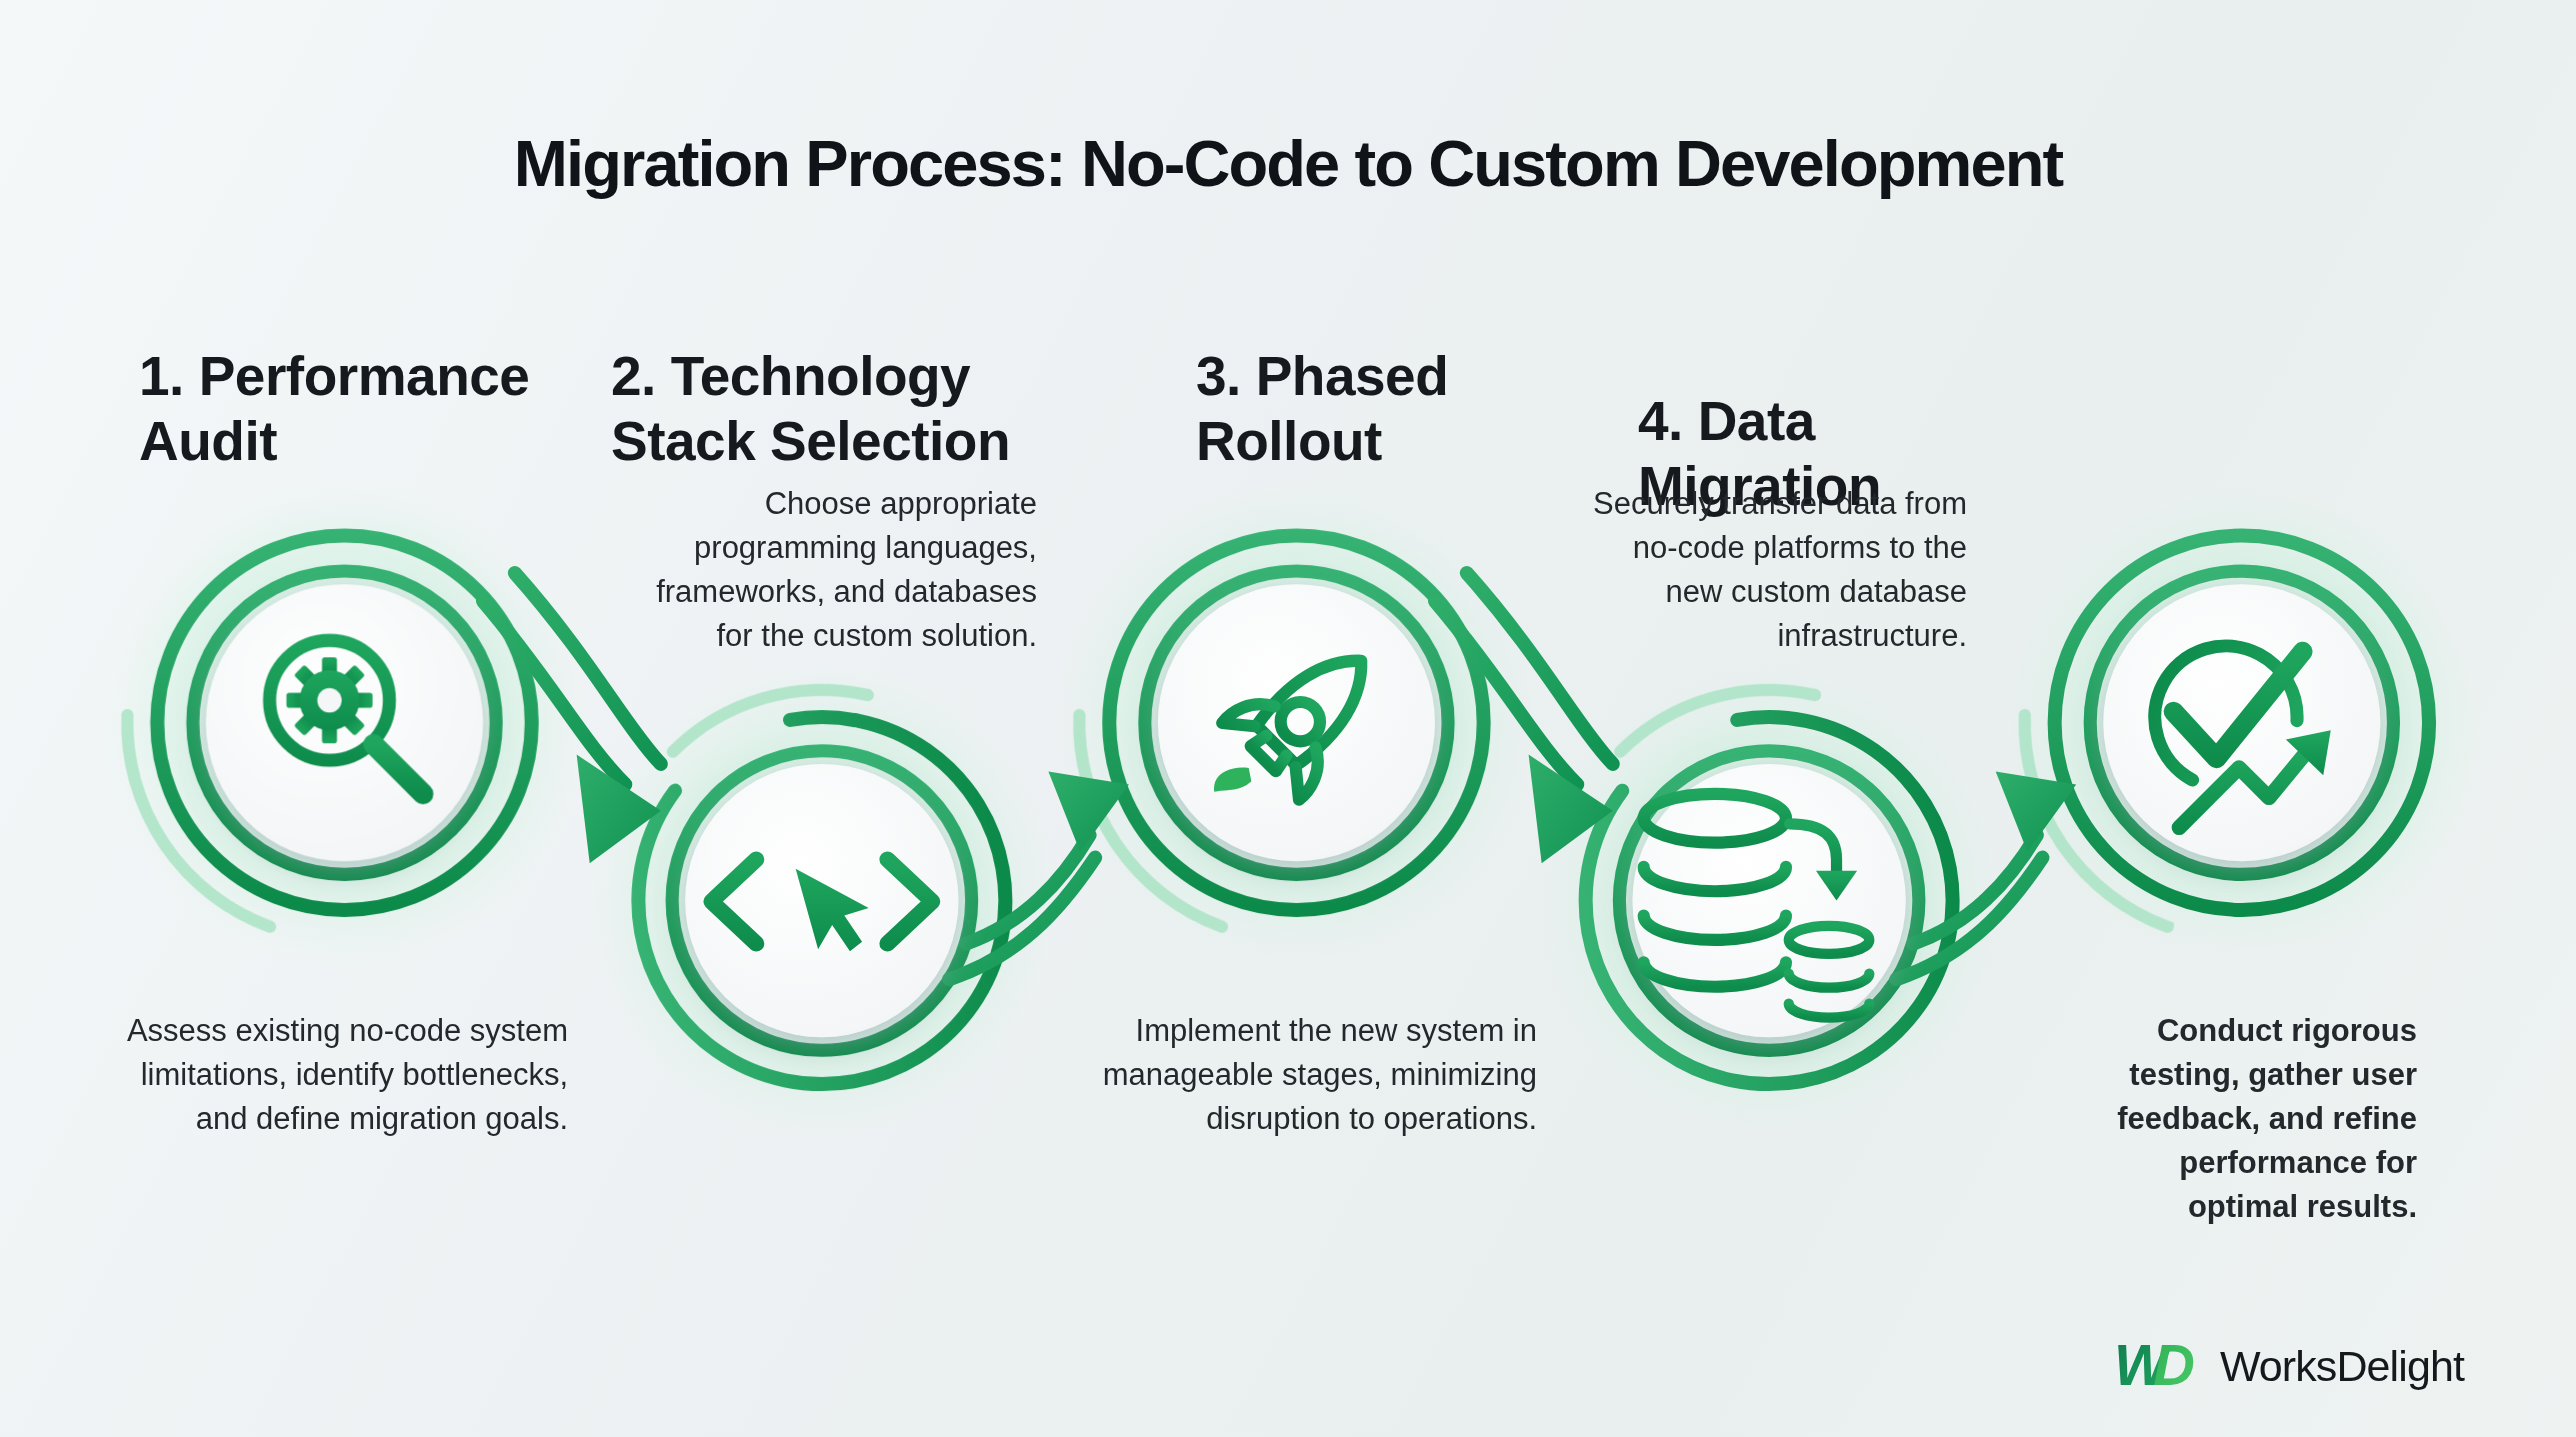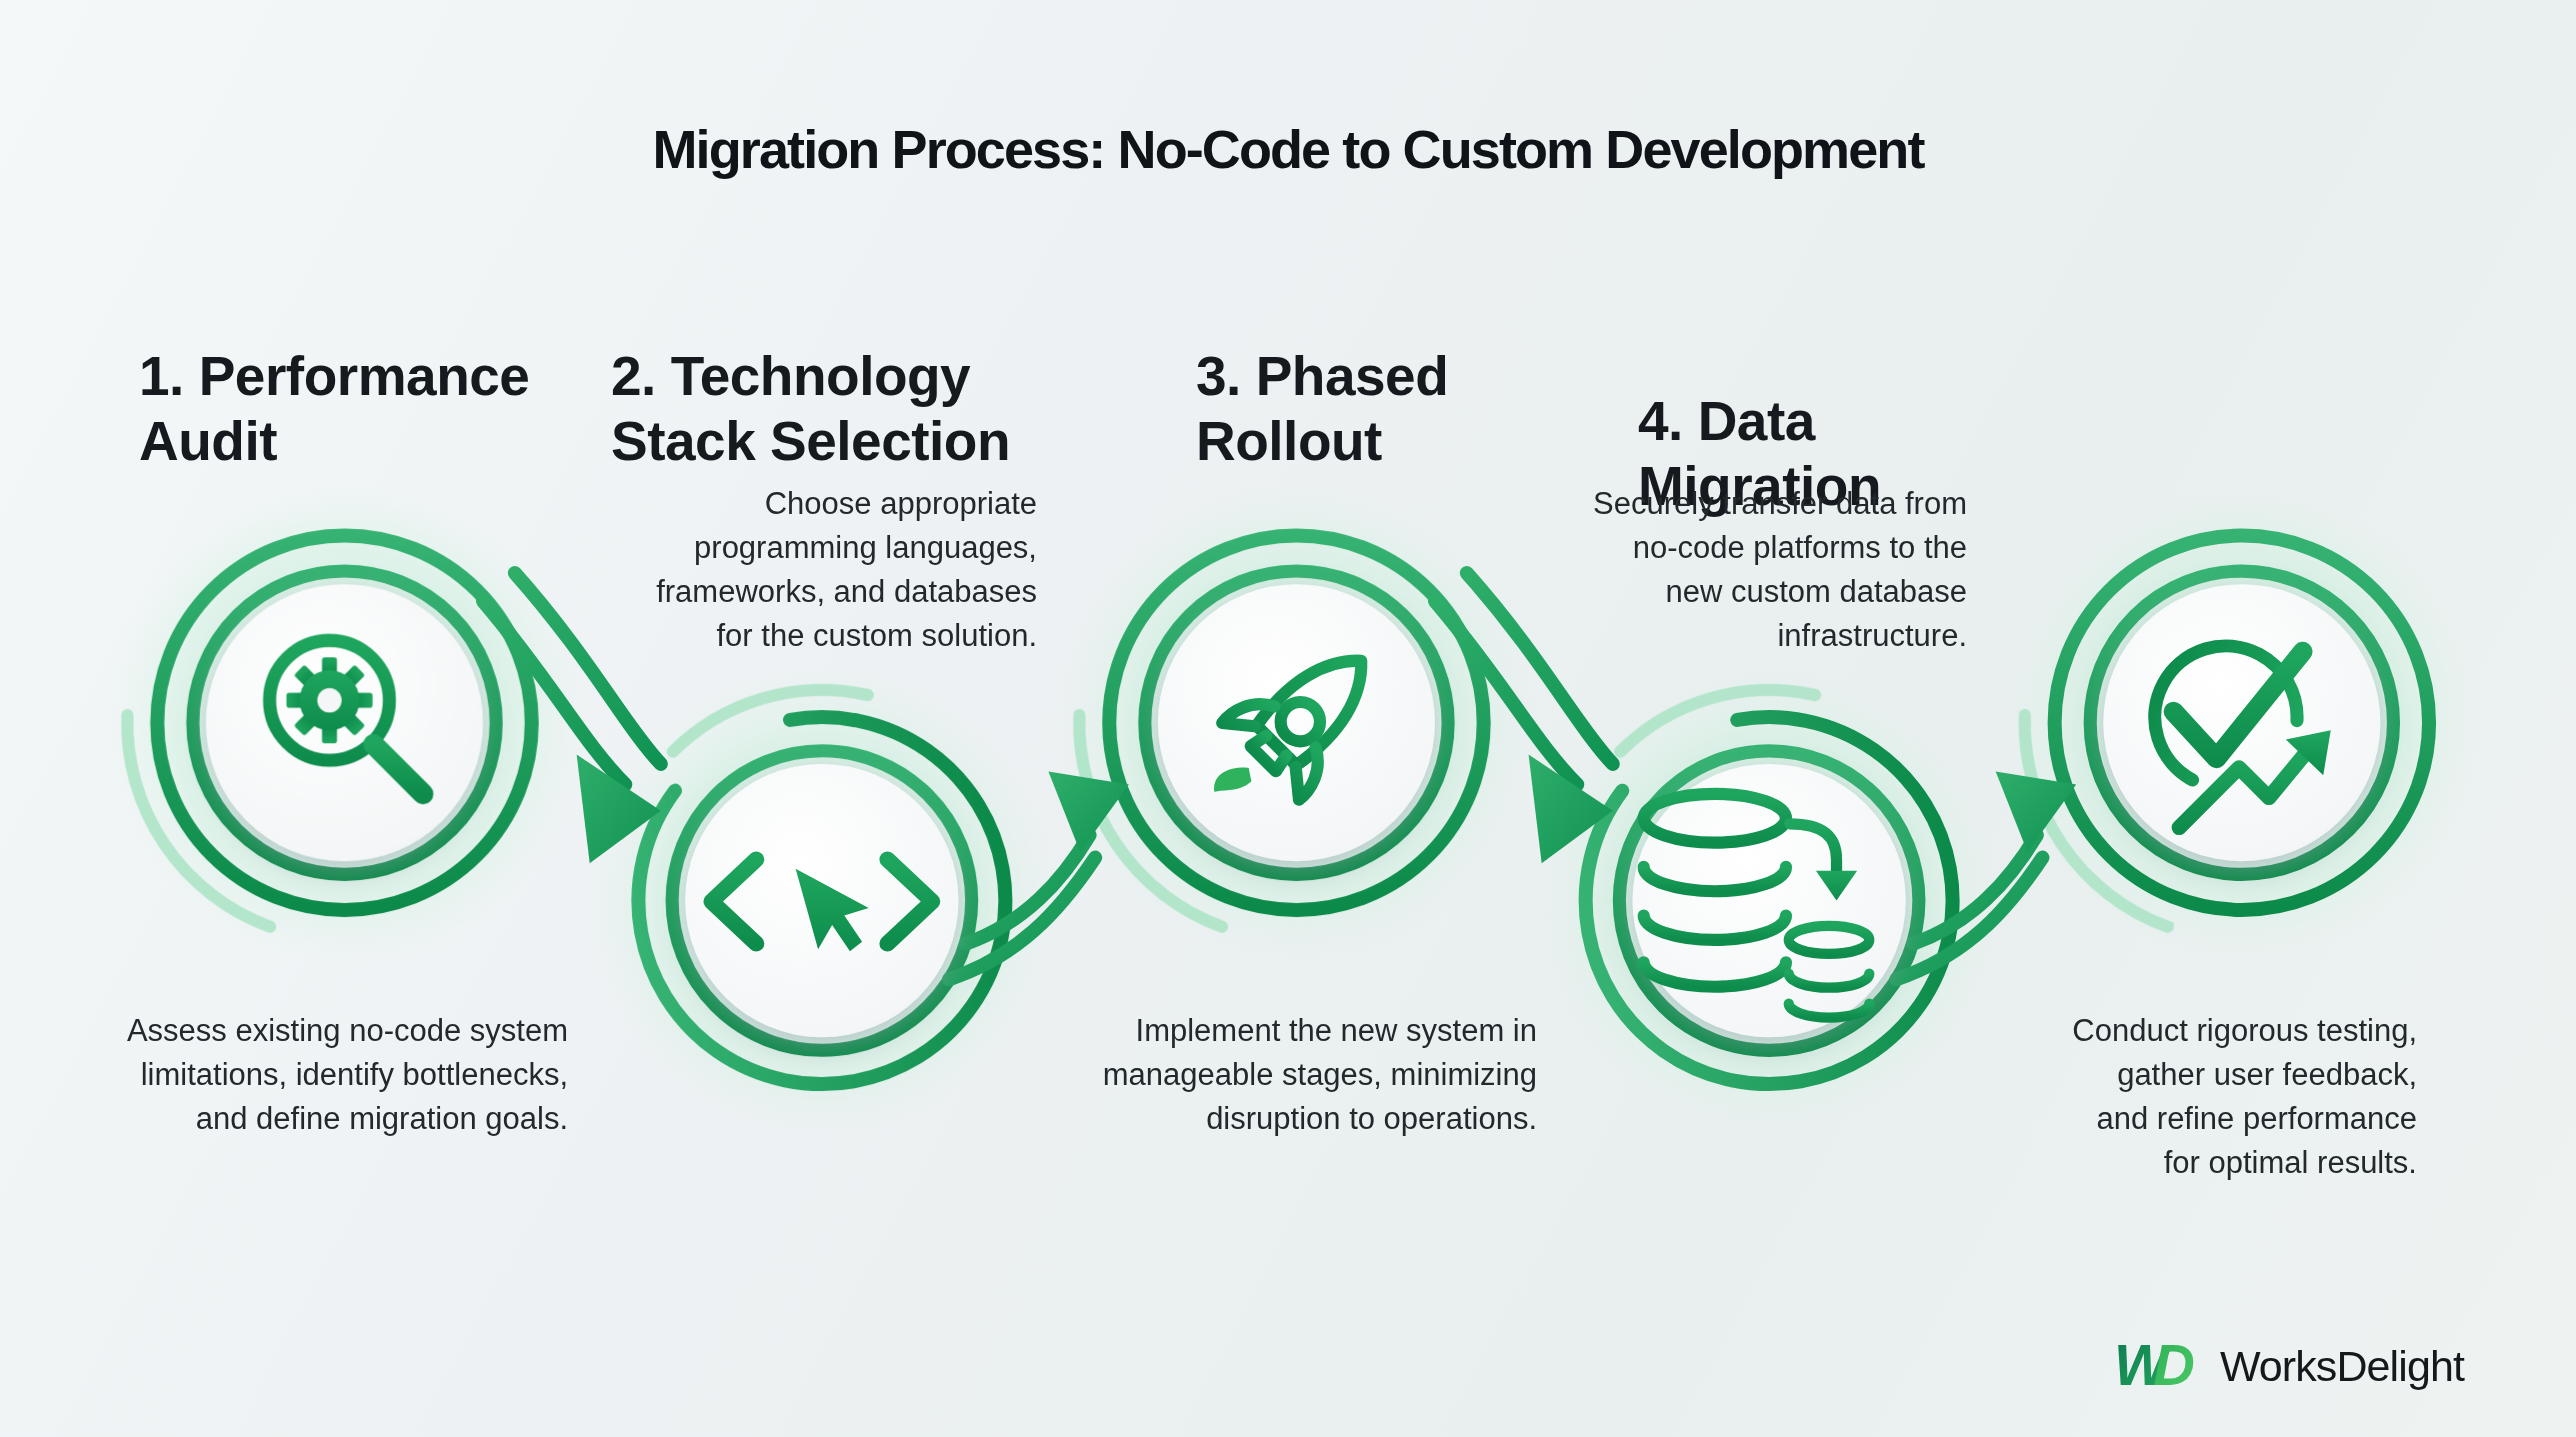--- a/index.html
+++ b/index.html
@@ -7,21 +7,21 @@
     position:relative;
     width:2576px;height:1438px;
     overflow:hidden;
     font-family:"Liberation Sans", sans-serif;
     background:linear-gradient(118deg,#f5f8f9 0%,#edf1f3 38%,#e9efef 70%,#eef3f2 100%);
     color:#15181c;
   }
   .main-title{
     position:absolute;left:0;top:82px;width:100%;
     text-align:center;
-    font-size:54px;font-weight:bold;letter-spacing:-1.9px;
+    font-size:65px;font-weight:bold;letter-spacing:-1.9px;
     color:#101418;
   }
   .step-title{
     position:absolute;
     text-align:left;
     font-size:55px;font-weight:bold;line-height:1.18;
     color:#16191d;letter-spacing:-0.5px;
   }
   .step-desc{
     position:absolute;
@@ -31,21 +31,21 @@
   }
   .t1{left:139px;top:344px;width:412px;}
   .t2{left:611px;top:344px;width:421px;}
   .t3{left:1196px;top:344px;width:281px;}
   .t4{left:1638px;top:344px;width:262px;margin-top:45px;}
   .t5{left:2055px;top:344px;width:374px;}
   .d1{left:122px;top:1009px;width:446px;}
   .d2{left:616px;top:482px;width:421px;}
   .d3{left:1075px;top:1009px;width:462px;}
   .d4{left:1574px;top:482px;width:393px;}
-  .d5{left:2067px;top:1009px;width:350px;}
+  .d5{left:2067px;top:1009px;width:350px;font-weight:bold;}
   .art{position:absolute;left:0;top:0;}
   .footer-logo{
     position:absolute;right:112px;top:1333px;
     display:flex;align-items:center;gap:9.4px;
   }
   .brand-name{
     font-size:43px;font-weight:normal;color:#15181c;letter-spacing:-0.9px;
   }
 </style>
 </head>

